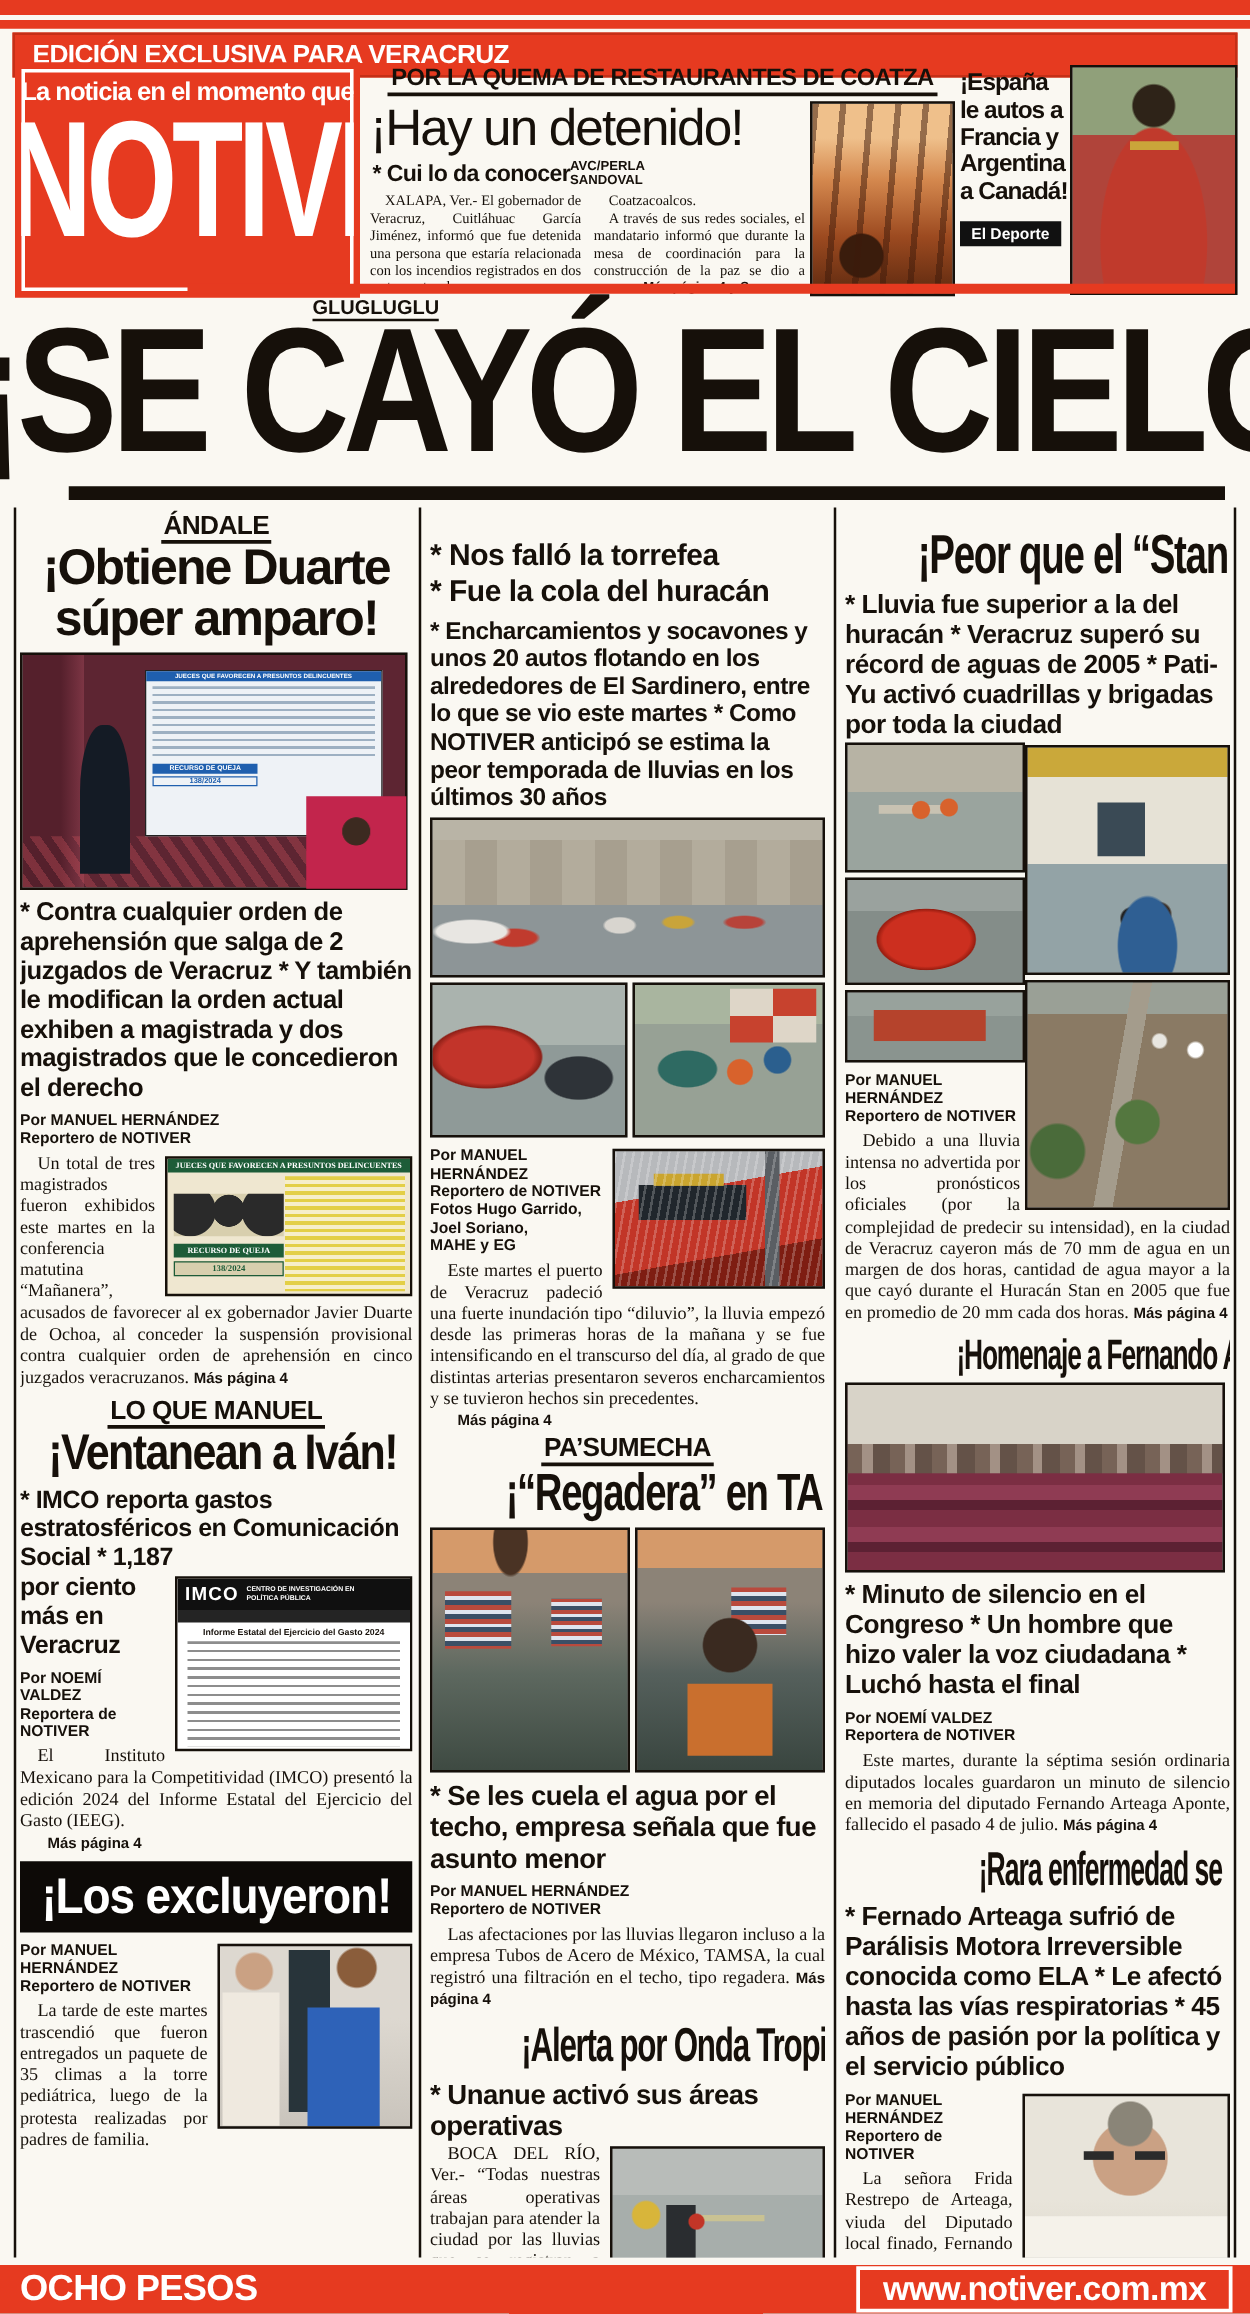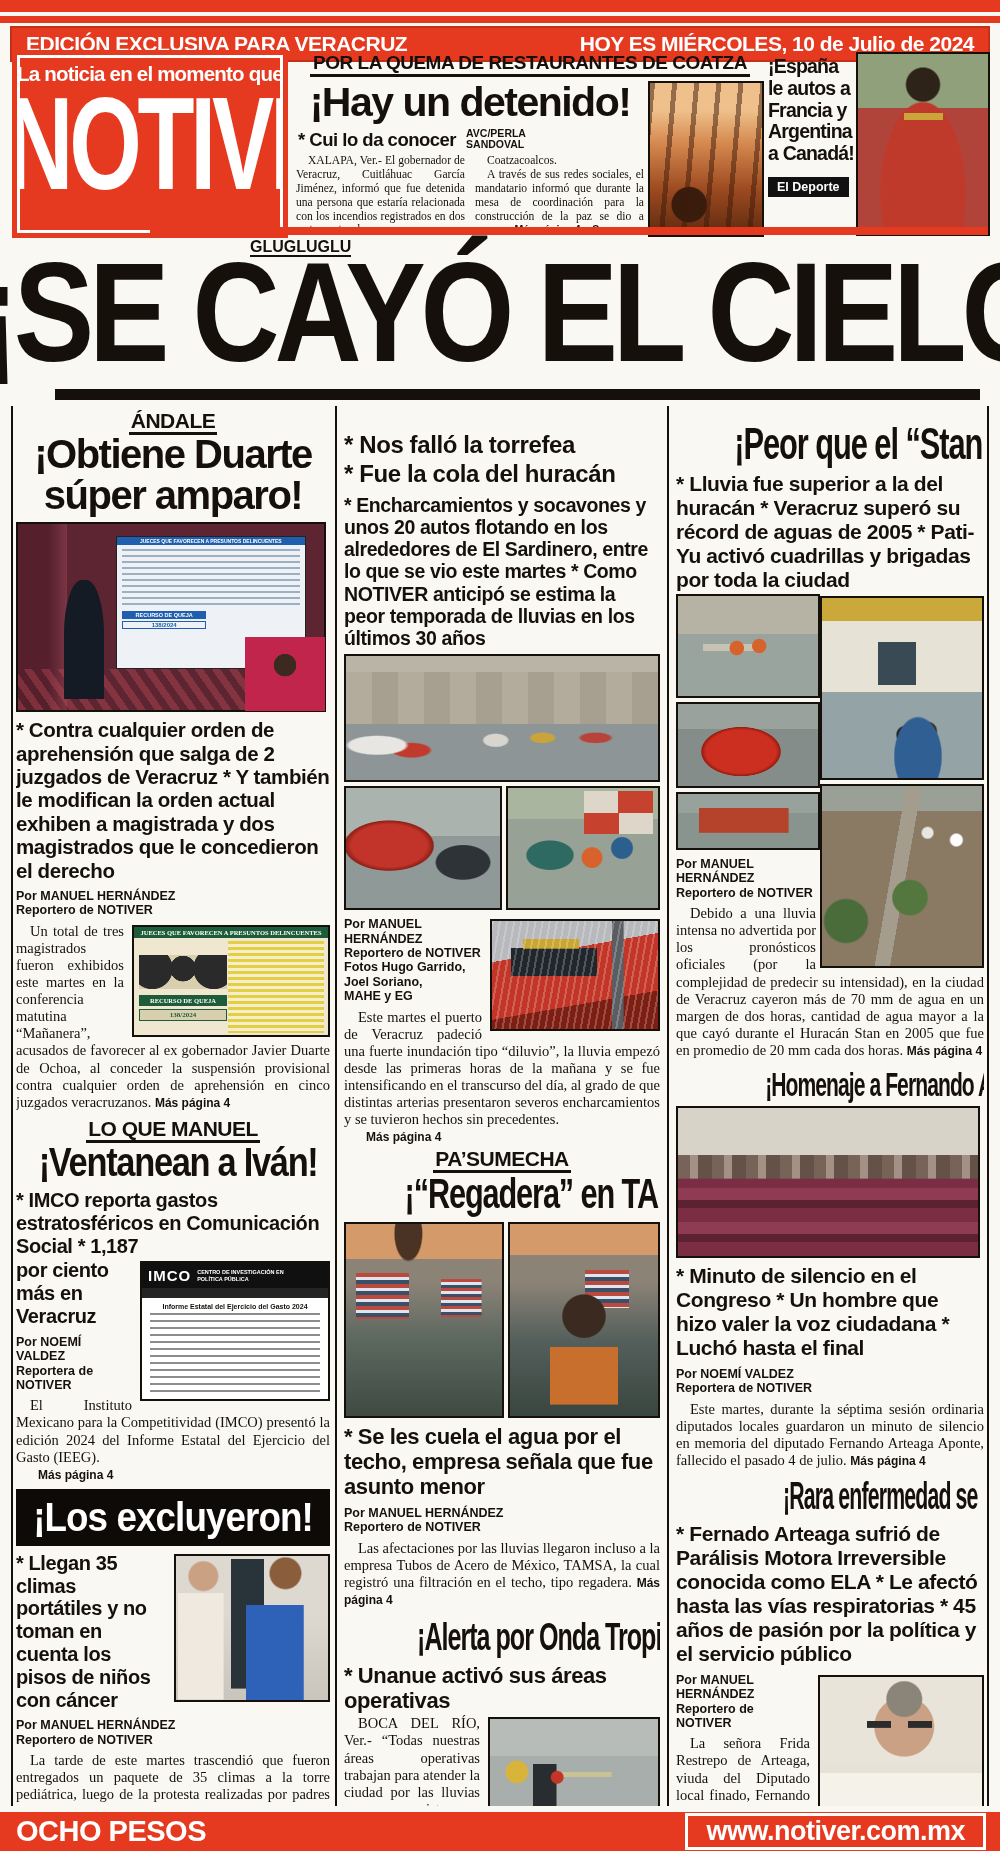--- a/index.html
+++ b/index.html
@@ -16,22 +16,22 @@
   .logo{left:12px;top:50px;width:276px;height:188px;border:5px solid #e63a20;box-shadow:inset 0 0 0 3px #fff;text-align:center;overflow:hidden}
   .tagline{color:#fff;font-weight:bold;font-size:20.5px;letter-spacing:-.8px;margin-top:7px;white-space:nowrap}
   .logotype{color:#fff;font-weight:bold;font-size:88px;letter-spacing:-4px;line-height:.95;display:inline-block;transform:scale(1.06,1.5);transform-origin:50% 12%}
   
   .lead{left:296px;top:52px;width:468px;height:184px}
   .kick{font-weight:bold;text-align:center}
   .kick span{display:inline-block;border-bottom:3px solid #16100a;padding:0 3px;letter-spacing:-.5px}
   .lead .kick{font-size:19px}
   .leadrow{display:flex;margin-top:2px}
   .leadtext{width:348px}
-  .hay{font-weight:bold;font-size:41px;letter-spacing:-1.5px;text-align:center;line-height:1.02;margin:3px 0 4px}
-  .bulletrow{display:flex;align-items:flex-end;gap:10px;margin:0 0 3px 2px}
+  .hay{font-weight:normal;font-size:41px;letter-spacing:-1.5px;line-height:1.02;margin:3px 0 4px}
+  .bulletrow{display:flex;align-items:center;margin:0 0 3px 2px}
   .cui{font-weight:bold;font-size:18.5px;letter-spacing:-.5px;white-space:nowrap}
   .avc{font-weight:bold;font-size:10.5px;width:78px;line-height:1.1}
   .leadbody{column-count:2;column-gap:10px;font-family:"Liberation Serif",serif;font-size:11.6px;line-height:1.2;text-align:justify}
   .leadbody p{text-indent:12px}
   .more{font-family:"Liberation Sans",sans-serif;font-weight:bold;font-size:12px}
   .leadbody .more{font-size:10.5px}
   
   .sports{left:768px;top:56px;width:86px}
   .sports .h{font-weight:bold;font-size:19.5px;line-height:1.12;letter-spacing:-.8px}
   .badge{display:inline-block;background:#111;color:#fff;font-weight:bold;font-size:12.5px;padding:3px 9px;margin-top:12px}
@@ -215,21 +215,20 @@
 </style>
 </head>
 <body>
 
 <div class="page">
 
   <div class="abs s1 red"></div>
   <div class="abs s2 red"></div>
   <div class="abs topbanner red">
     <span>EDICIÓN EXCLUSIVA PARA VERACRUZ</span>
-    <span>HOY ES MIÉRCOLES, 10 de Julio de 2024</span>
   </div>
 
   <div class="abs logo red">
     <div class="tagline">La noticia en el momento que sucede</div>
     <div class="logotype">NOTIVER</div>
   </div>
 
   <div class="abs lead">
     <div class="kick"><span>POR LA QUEMA DE RESTAURANTES DE COATZA</span></div>
     <div class="leadrow">
@@ -317,21 +316,20 @@
       <div class="bd">
         <p>El Instituto Mexicano para la Competitividad (IMCO) presentó la edición 2024 del Informe Estatal del Ejercicio del Gasto (IEEG).</p>
         <p style="text-indent:22px"><span class="more">Más página 4</span></p>
       </div>
       <div class="clear"></div>
     </div>
 
     <div class="blackbox"><span class="sqz" style="transform:scaleX(.92)">¡Los excluyeron!</span></div>
     <div>
       <div class="fr ph p-climas" style="width:156px;height:148px"></div>
-      <p class="sub">* Llegan 35 climas portátiles y no toman en cuenta los pisos de niños con cáncer</p>
       <div class="by">
         <div>Por MANUEL HERNÁNDEZ</div>
         <div>Reportero de NOTIVER</div>
       </div>
       <div class="bd">
         <p>La tarde de este martes trascendió que fueron entregados un paquete de 35 climas a la torre pediátrica, luego de la protesta realizadas por padres de familia.</p>
 
       </div>
       <div class="clear"></div>
     </div>

